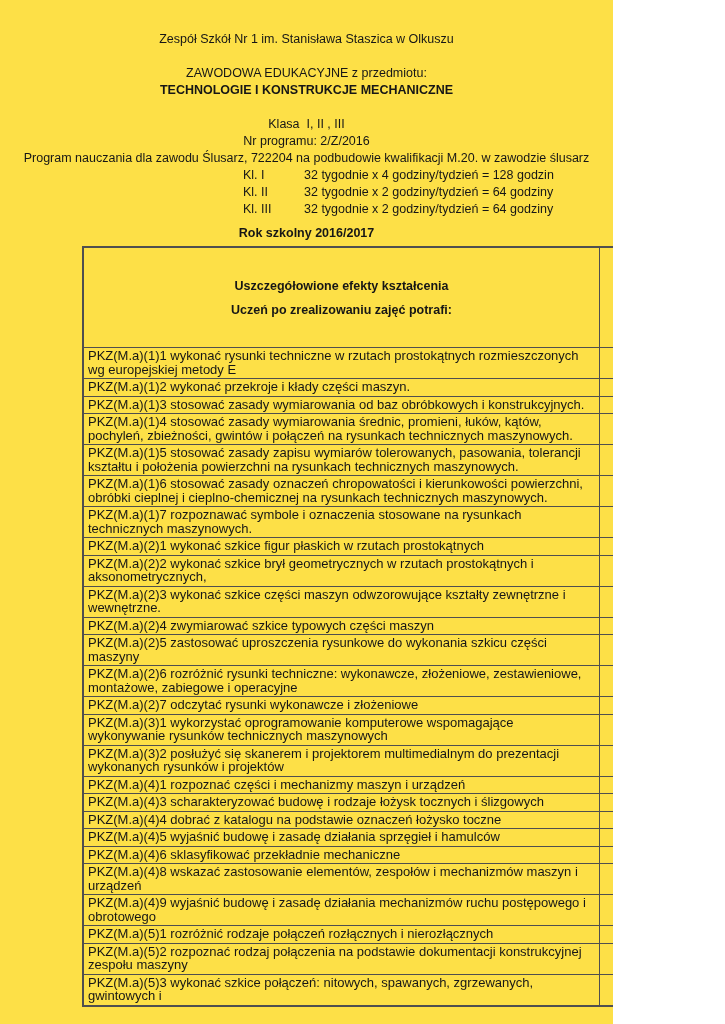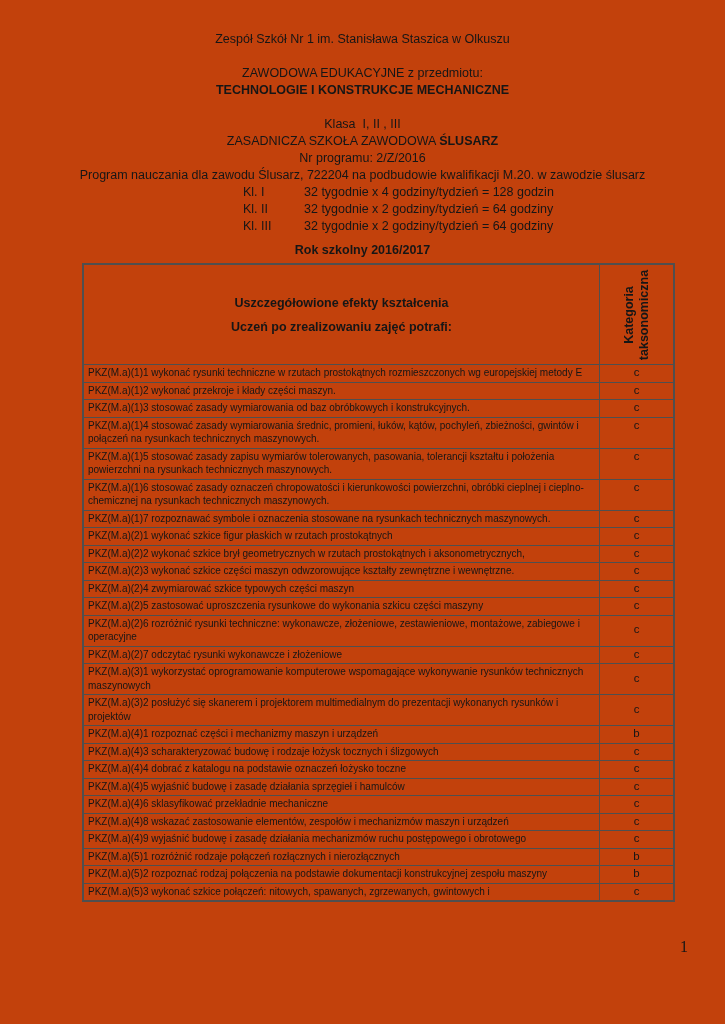--- a/index.html
+++ b/index.html
@@ -1,18 +1,18 @@
 <!DOCTYPE html>
 <html><head>
 <meta charset="utf-8">
 <style>
   html,body{margin:0;padding:0;background:#ffffff;}
   .page{
-    width:725px;height:1024px;position:relative;overflow:hidden;
-    background:#c2410c;color:#161616;
+    width:613px;height:1024px;position:relative;overflow:hidden;
+    background:#fde047;color:#161616;
     font-family:"Liberation Sans","DejaVu Sans",sans-serif;
   }
   .doc-header{
     padding-top:31px;text-align:center;font-size:12.5px;line-height:17px;
   }
   .line{min-height:17px;}
   .spacer{height:17px;}
   .spacer-sm{height:7px;}
   .bold{font-weight:bold;}
   .pre{white-space:pre-wrap;}
@@ -34,21 +34,21 @@
   }
   td.head-left .hl1{margin-bottom:10px;}
   td.head-right{width:71px;position:relative;}
   .vertical-label{
     position:absolute;top:50%;left:50%;
     transform:translate(-50%,-50%) rotate(-90deg);
     font-weight:bold;font-size:12.5px;line-height:15px;
     text-align:center;white-space:nowrap;
   }
   td.req-cell{
-    font-size:10px;line-height:13.5px;
+    font-size:13px;line-height:13.5px;
     padding:1px 6px 2px 4px;vertical-align:top;
     word-wrap:break-word;
   }
   td.cat-cell{
     font-size:11.5px;line-height:13.5px;text-align:center;
     padding:1px 2px 2px 2px;
   }
   td.v-top{vertical-align:top;}
   td.v-mid{vertical-align:middle;}
   .page-number{
@@ -62,21 +62,20 @@
 
 <div class="page">
 
   <div class="doc-header">
     <div class="line">Zespół Szkół Nr 1 im. Stanisława Staszica w Olkuszu</div>
     <div class="spacer"></div>
     <div class="line">ZAWODOWA EDUKACYJNE z przedmiotu:</div>
     <div class="line bold">TECHNOLOGIE I KONSTRUKCJE MECHANICZNE</div>
     <div class="spacer"></div>
     <div class="line pre">Klasa  I, II , III</div>
-    <div class="line"><span>ZASADNICZA SZKOŁA ZAWODOWA </span><span class="bold">ŚLUSARZ</span></div>
     <div class="line">Nr programu: 2/Z/2016</div>
     <div class="line">Program nauczania dla zawodu Ślusarz, 722204 na podbudowie kwalifikacji M.20. w zawodzie ślusarz</div>
     <div class="hours-line">
       <span class="hours-label">Kl. I</span>
       <span>32 tygodnie x 4 godziny/tydzień = 128 godzin</span>
     </div>
     <div class="hours-line">
       <span class="hours-label">Kl. II</span>
       <span>32 tygodnie x 2 godziny/tydzień = 64 godziny</span>
     </div>

